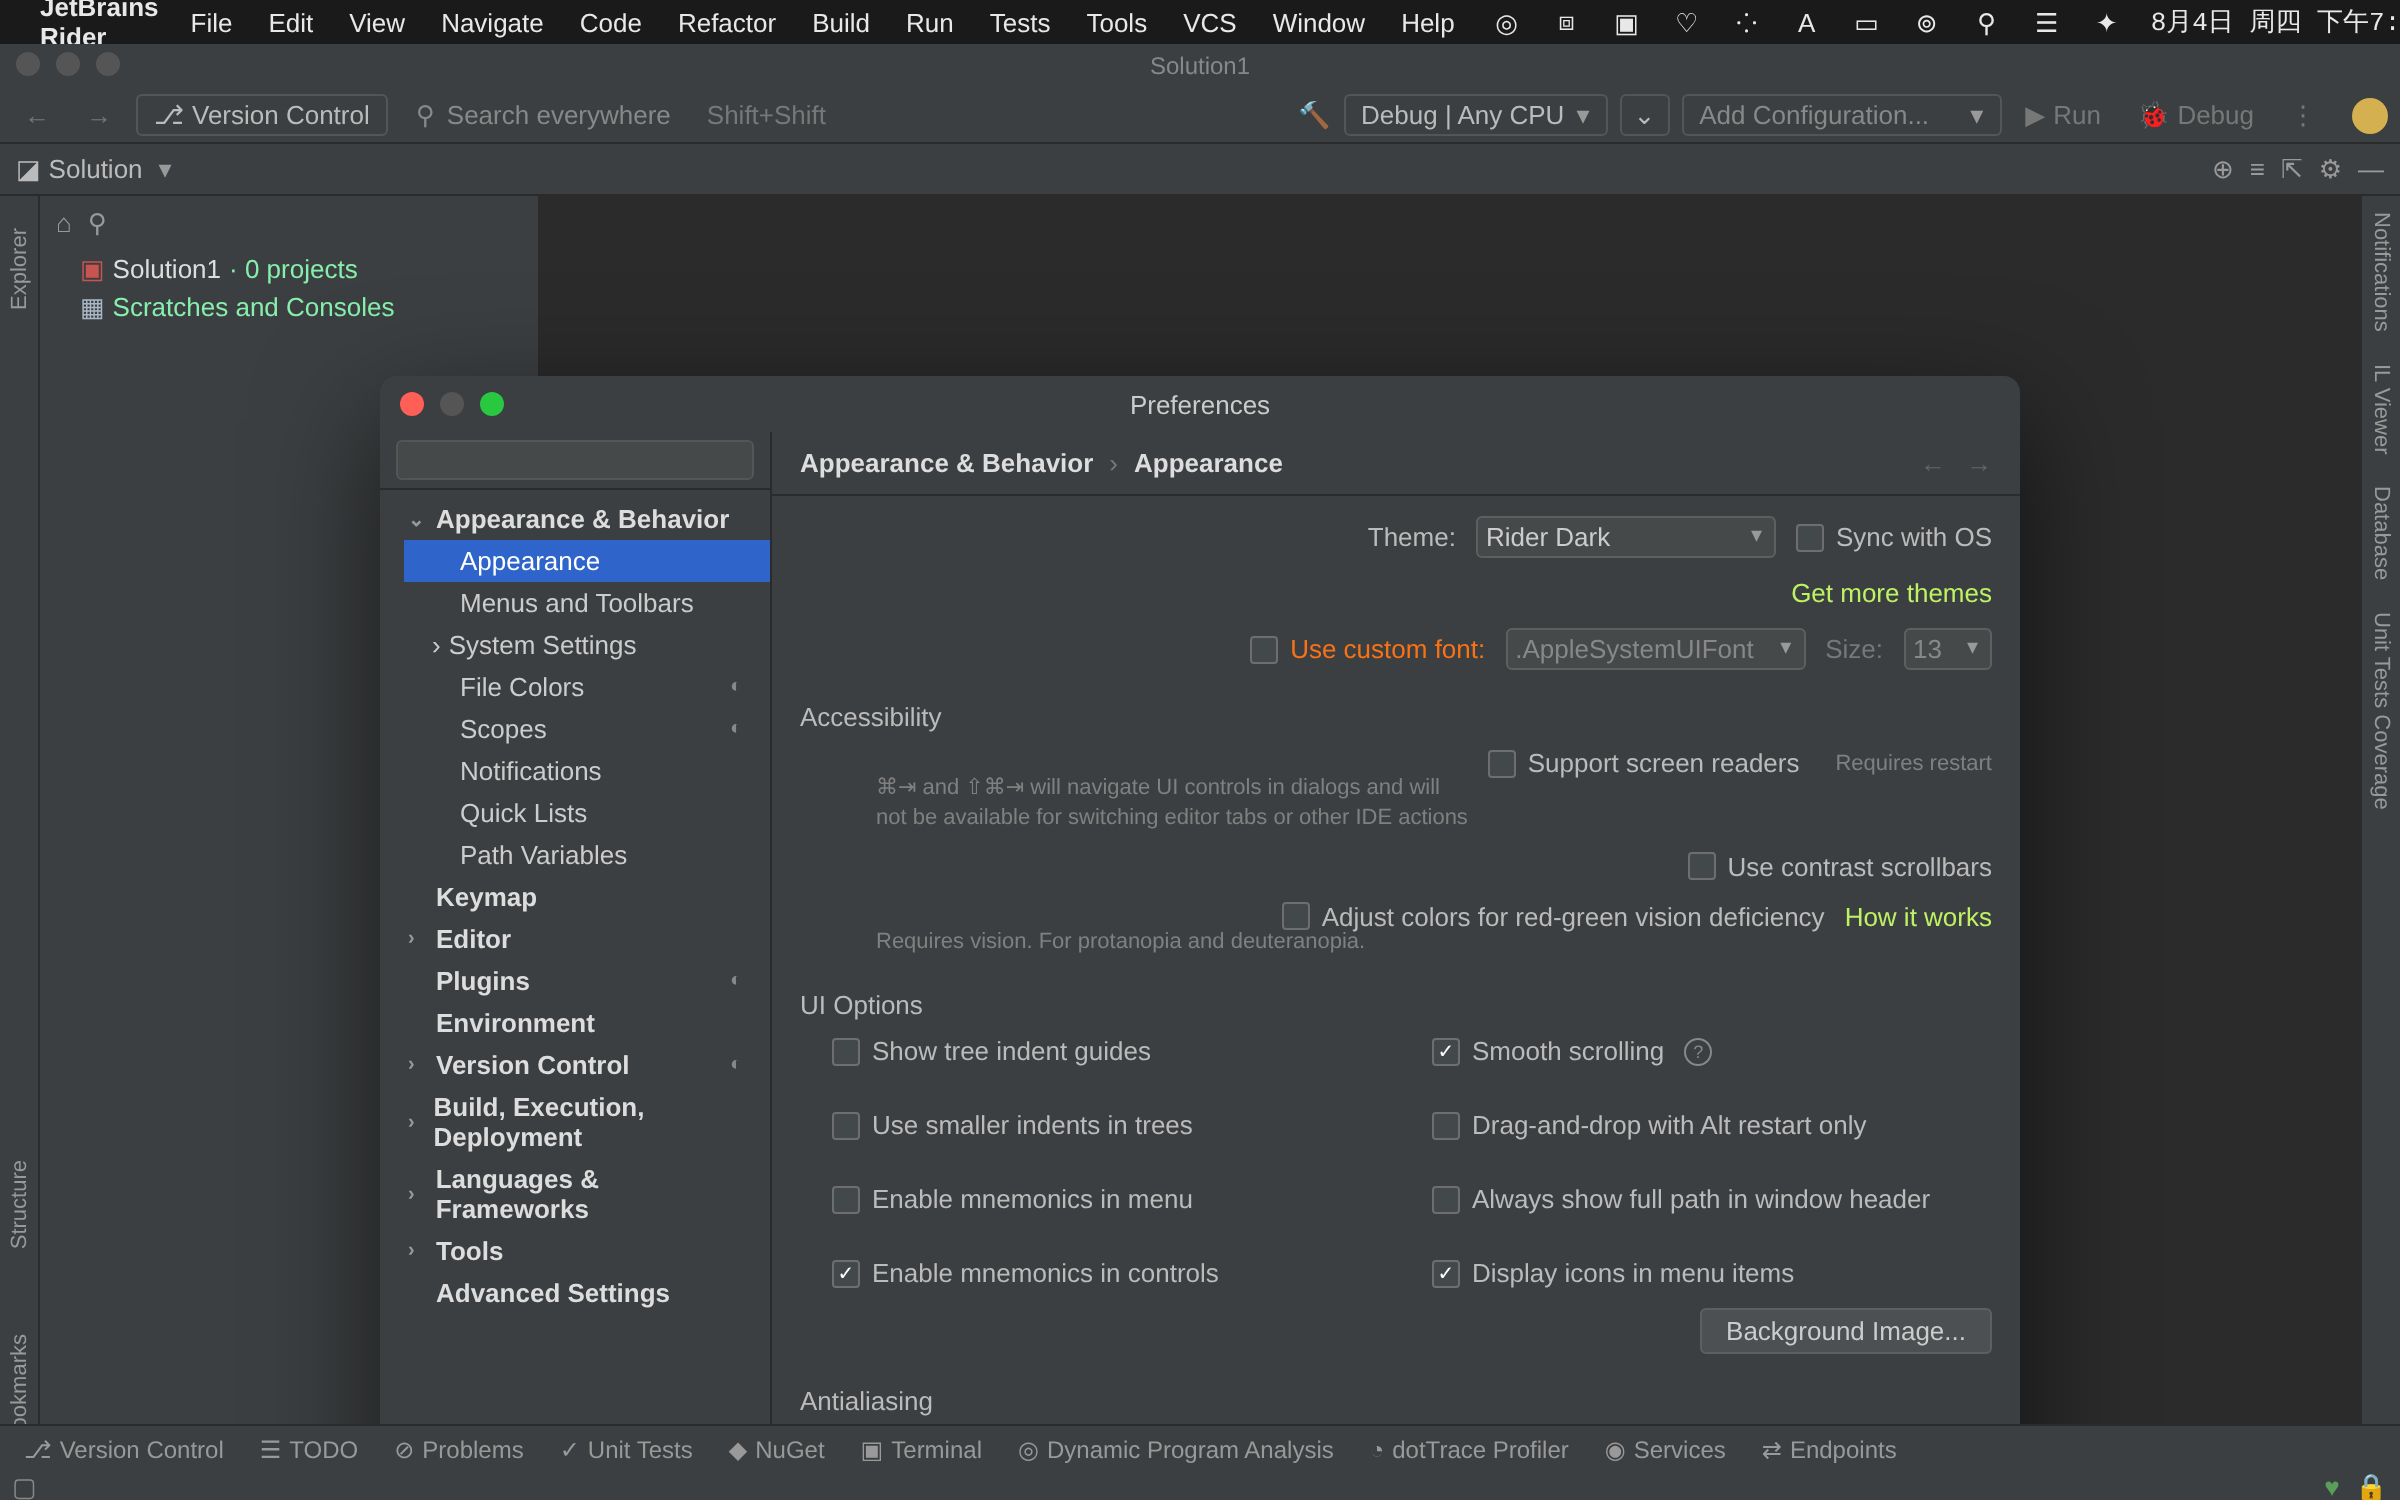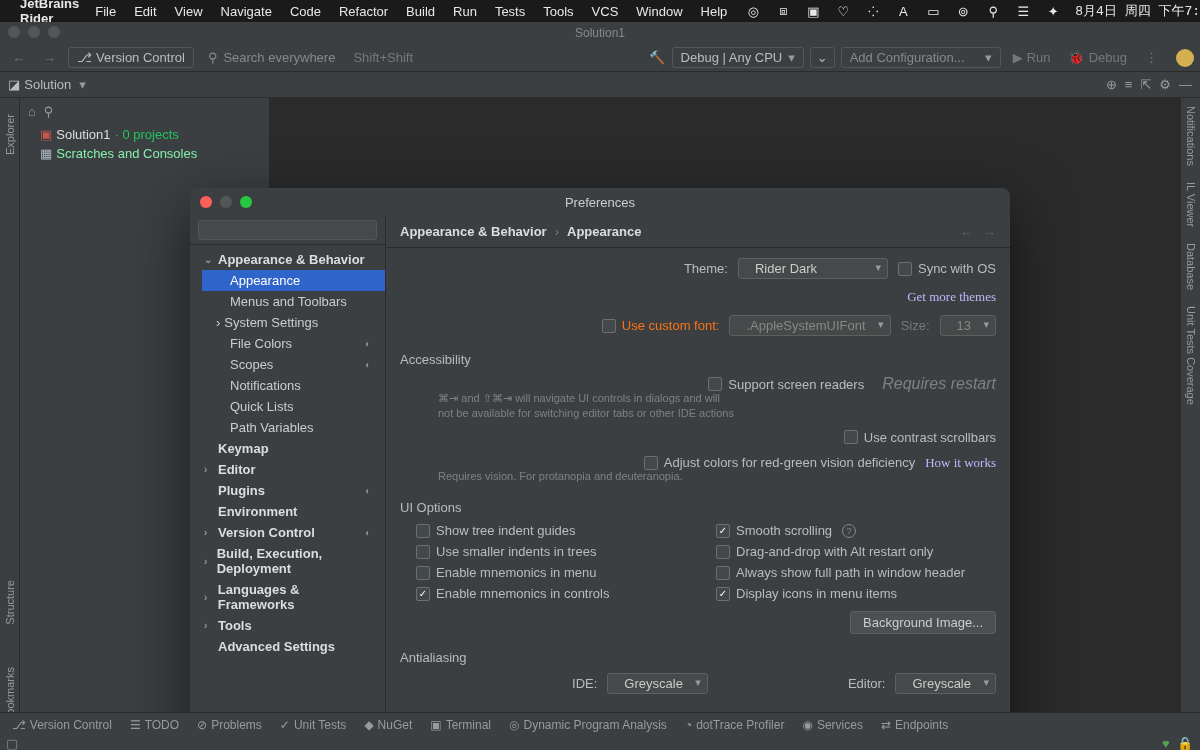--- a/index.html
+++ b/index.html
@@ -46,21 +46,21 @@
 .stripe-group { display: flex; flex-direction: column; gap: 30px; margin-bottom: 10px; align-items: center; }
 
 
 .right-stripe { position: absolute; right: 0; top: 0; width: 20px; height: 100%; background: #3c3f41; border-left: 1px solid #2b2b2b; display: flex; flex-direction: column; align-items: center; }
 .right-stripe .vlabel { writing-mode: vertical-rl; font-size: 11px; color: #999; padding: 8px 0; }
 
 
 .project-tree { position: absolute; left: 20px; top: 0; width: 250px; height: 100%; background: #3c3f41; border-right: 1px solid #2b2b2b; padding: 6px 0; }
 .project-tree .tree-toolbar { display: flex; gap: 8px; padding: 0 8px 6px; color: #999; }
 .project-tree .tree-item { padding: 2px 8px 2px 20px; display: flex; align-items: center; gap: 4px; }
-.project-tree .tree-item .dim { color: #22c55e; }
+.project-tree .tree-item .dim { color: #86efac; }
 
 
 .bottom-toolbar { position: absolute; left: 0; right: 0; bottom: 14px; height: 24px; background: #3c3f41; border-top: 1px solid #2b2b2b; display: flex; align-items: center; padding: 0 12px; gap: 18px; font-size: 12px; color: #999; }
 .bottom-toolbar .bt-item { display: flex; align-items: center; gap: 4px; }
 
 
 .status-bar { position: absolute; left: 0; right: 0; bottom: 0; height: 14px; background: #3c3f41; display: flex; align-items: center; padding: 0 6px; }
 .status-bar .right { margin-left: auto; display: flex; gap: 8px; }
 
 
@@ -87,32 +87,32 @@
 
 
 .dlg-content { flex: 1; display: flex; flex-direction: column; min-width: 0; }
 .breadcrumb { padding: 8px 14px; color: #ddd; font-weight: 600; display: flex; align-items: center; gap: 8px; border-bottom: 1px solid #2b2b2b; }
 .breadcrumb .sep { color: #777; font-weight: normal; }
 .breadcrumb .nav { margin-left: auto; display: flex; gap: 10px; color: #666; }
 
 .dlg-scroll { flex: 1; overflow: auto; padding: 10px 14px; }
 .row { display: flex; align-items: center; gap: 10px; margin-bottom: 10px; flex-wrap: wrap; justify-content: flex-end; }
 .row label { color: #bbb; }
-.select { background: #45494a; border: 1px solid #5e6060; border-radius: 3px; padding: 2px 24px 2px 16px; color: #ccc; position: relative; min-width: 80px; }
+.select { background: #45494a; border: 1px solid #5e6060; border-radius: 3px; padding: 2px 24px 2px 4px; color: #ccc; position: relative; min-width: 80px; }
 .select::after { content: "▾"; position: absolute; right: 6px; top: 2px; color: #999; font-size: 11px; }
 .select.wide { min-width: 150px; }
 .chk { display: flex; align-items: center; gap: 6px; cursor: pointer; }
 .chk .box { width: 14px; height: 14px; border: 1px solid #6e6e6e; border-radius: 2px; background: #43494a; display: inline-flex; align-items: center; justify-content: center; color: #fff; font-size: 10px; }
 .chk.checked .box::after { content: "✓"; }
 .chk.disabled { color: #f97316; }
-.link { color: #c4b5fd; cursor: pointer; font-family: Liberation Serif, serif; }
+.link { color: #bef264; cursor: pointer; }
 .section-title { color: #bbb; margin: 16px 0 8px; font-size: 13px; }
 .hint { color: #808080; font-size: 11px; margin-left: 22px; margin-top: -4px; margin-bottom: 8px; line-height: 1.4; }
-.req-badge { color: #808080; font-size: 16px; margin-left: 8px; font-style: italic; }
-.two-col { display: grid; grid-template-columns: 1fr 1fr; gap: 6px 20px; }
+.req-badge { color: #808080; font-size: 11px; margin-left: 8px; }
+.two-col { display: grid; grid-template-columns: 1fr 1fr; gap: 22px 20px; }
 .btn { background: #4c5052; border: 1px solid #5e6060; border-radius: 3px; padding: 3px 12px; color: #ccc; cursor: pointer; }
 .btn.primary { background: #365880; border-color: #4a6a93; color: #fff; }
 
 
 .dlg-footer { border-top: 1px solid #2b2b2b; padding: 10px 14px; display: flex; align-items: center; gap: 10px; }
 .dlg-footer .help { width: 22px; height: 22px; border: 1px solid #5e6060; border-radius: 50%; display: flex; align-items: center; justify-content: center; color: #aaa; cursor: pointer; }
 .dlg-footer .spacer { flex: 1; }
 
 .info-icon { width: 14px; height: 14px; border: 1px solid #888; border-radius: 50%; display: inline-flex; align-items: center; justify-content: center; font-size: 9px; color: #888; margin-left: 4px; }
 </style>

